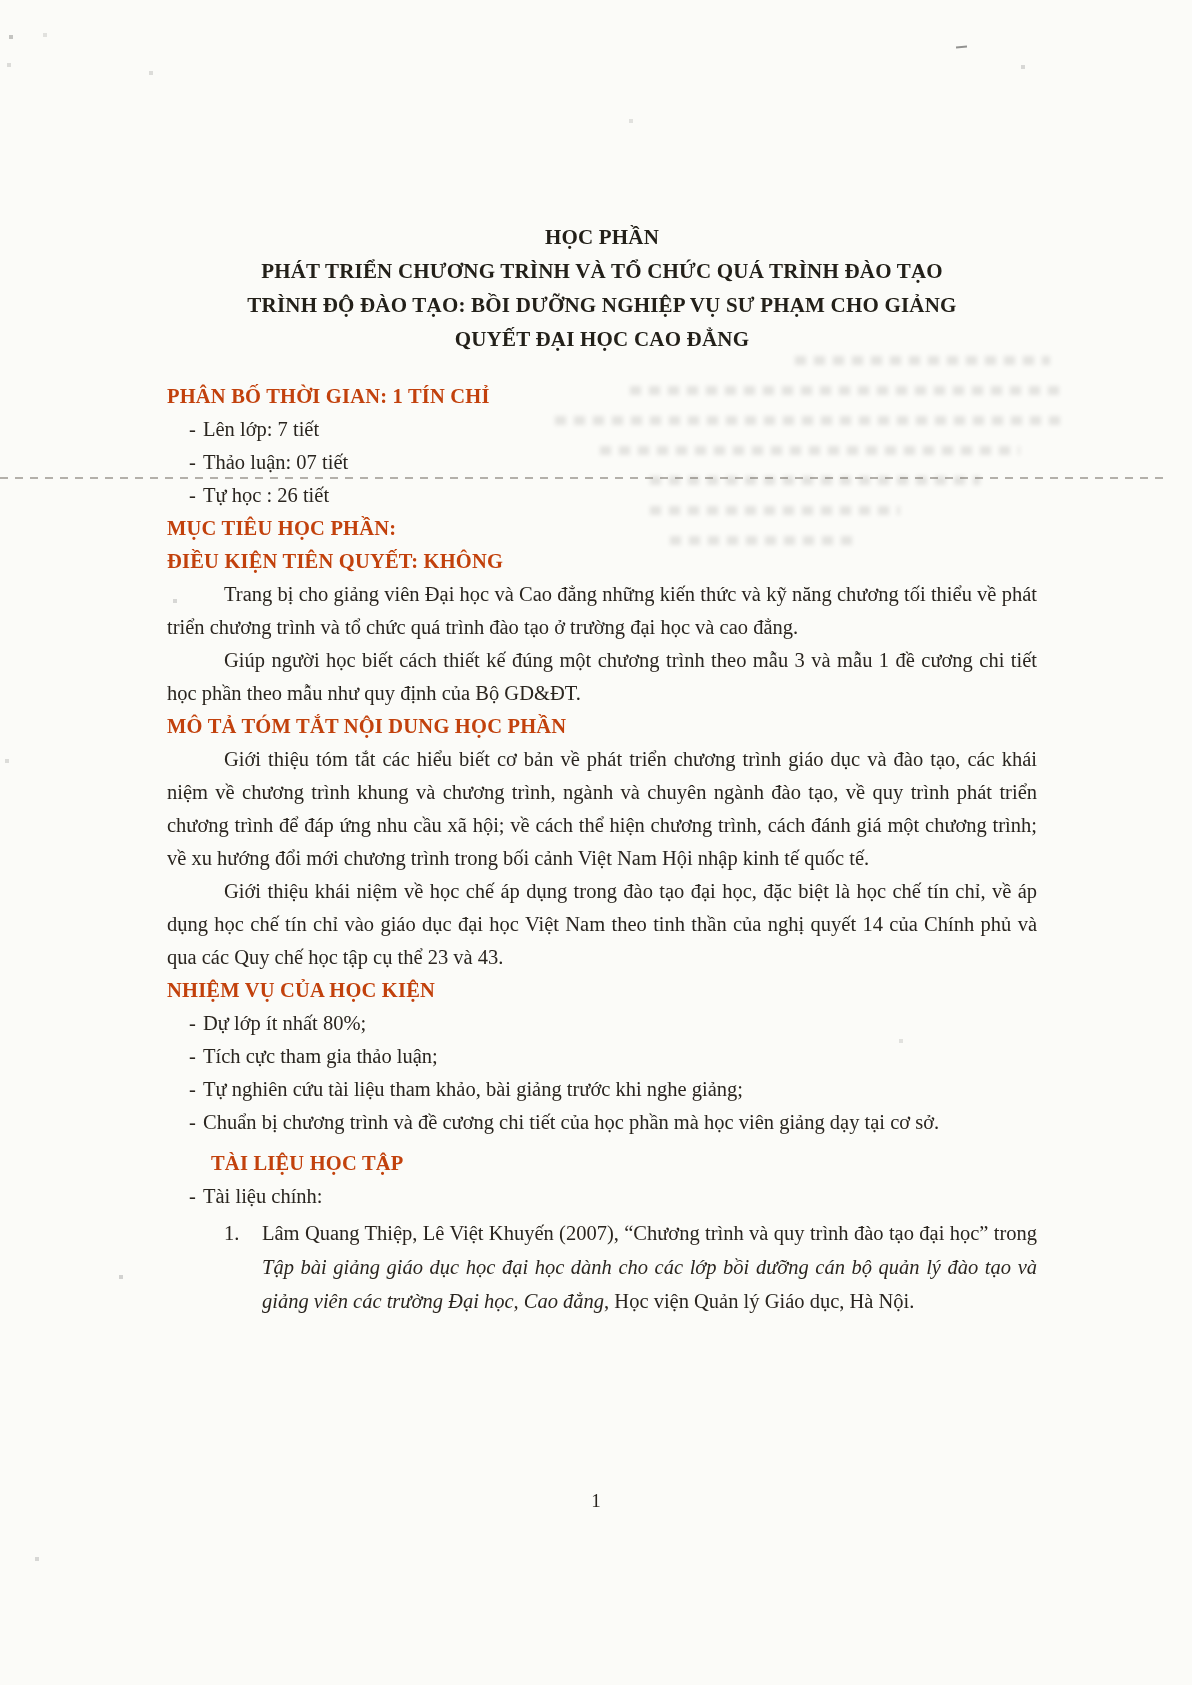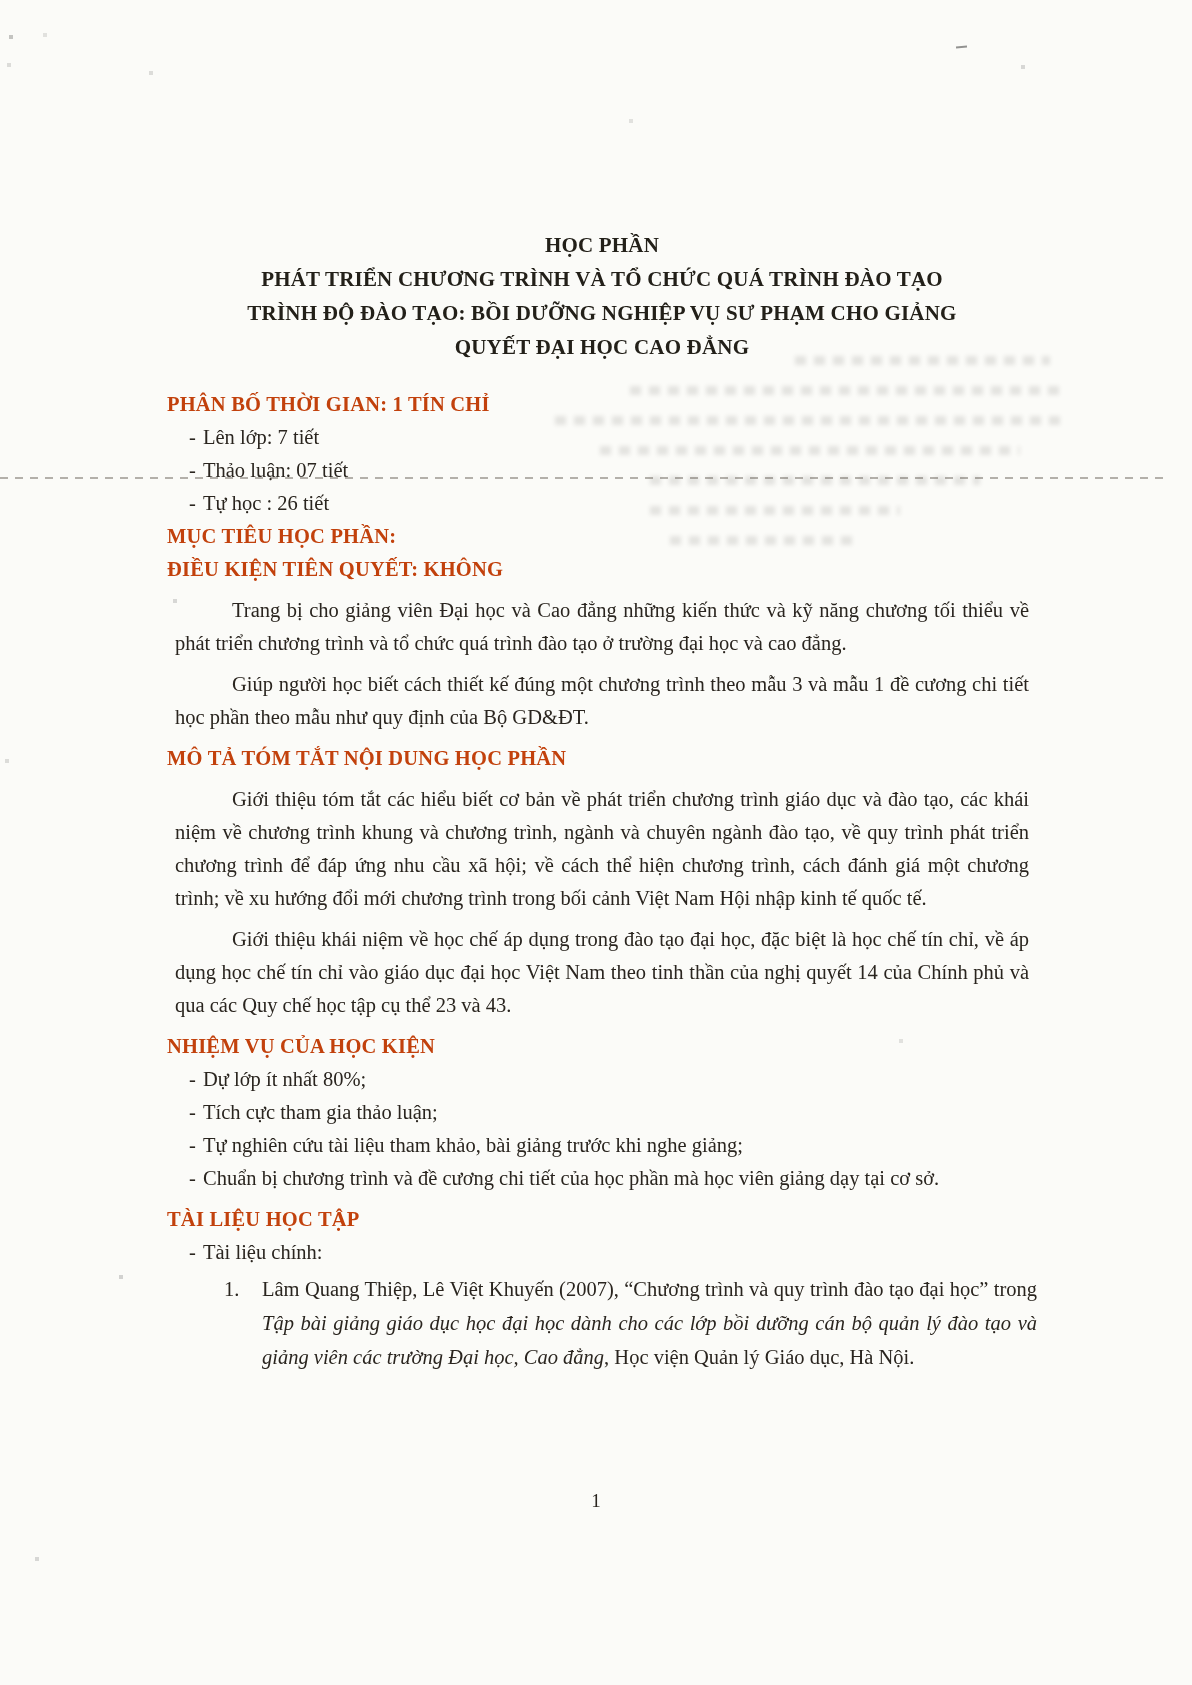--- a/index.html
+++ b/index.html
@@ -32,30 +32,30 @@
       1022px 66px 0 1px rgba(0,0,0,.14),
       630px 120px 0 1px rgba(0,0,0,.10),
       174px 600px 0 1px rgba(0,0,0,.14),
       120px 1276px 0 1px rgba(0,0,0,.16),
       36px 1558px 0 1px rgba(0,0,0,.14),
       900px 1040px 0 1px rgba(0,0,0,.10),
       6px 760px 0 1px rgba(0,0,0,.12);
   }
   .mark-dash{position:absolute;top:46px;left:956px;width:11px;height:2px;background:rgba(0,0,0,.42);transform:rotate(-4deg);}
   
-  .content{position:absolute;left:167px;top:228px;width:870px;font-size:20.5px;line-height:33px;}
+  .content{position:absolute;left:167px;top:220px;width:870px;font-size:20.5px;line-height:33px;}
   .title-block{font-weight:bold;text-align:center;font-size:21px;line-height:34px;margin:0 0 24px 0;color:#232019;letter-spacing:.2px;}
   .sec{font-weight:bold;letter-spacing:.2px;color:#c2410c;}
-  .sec.gap{margin-top:8px;}
+  .sec.gap{margin-top:8px;margin-left:44px;}
   .dash-list{list-style:none;margin:0;padding:0;}
   .dash-list li{display:flex;}
   .dash-list .dash{flex:0 0 36px;padding-left:22px;box-sizing:border-box;}
   .dash-list .txt{flex:1;}
   .tasks .txt{text-align:justify;}
-  .para{margin:8px;text-indent:57px;text-align:justify;}
+  .para{margin:0;text-indent:57px;text-align:justify;}
   .ref-list{list-style:none;margin:3px 0 0 0;padding:0 0 0 57px;}
   .ref{display:flex;line-height:34px;}
   .ref-num{flex:0 0 38px;}
   .ref-body{flex:1;text-align:justify;}
   .ref-body i{font-style:italic;}
   .page-footer{position:absolute;top:1490px;left:0;width:100%;text-align:center;font-size:19px;color:#2a251f;}
 </style>
 </head>
 <body>
 

